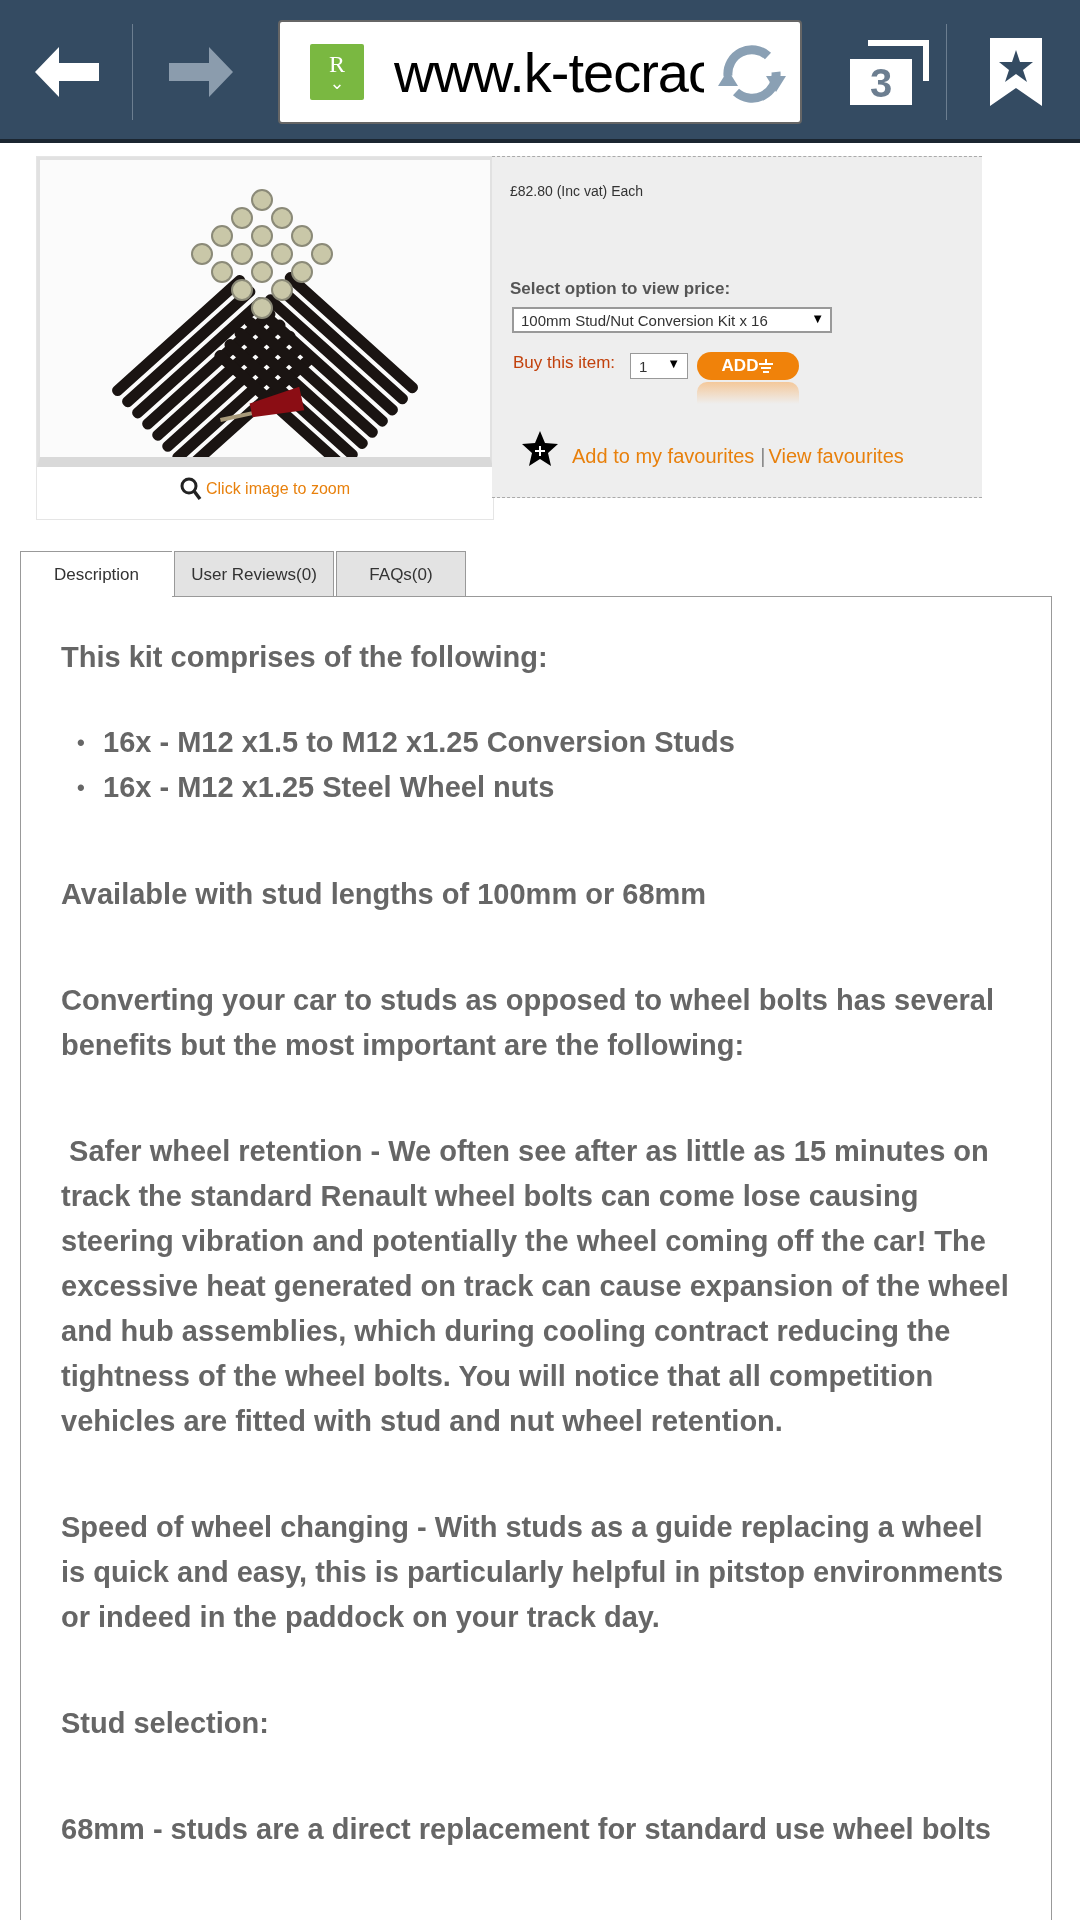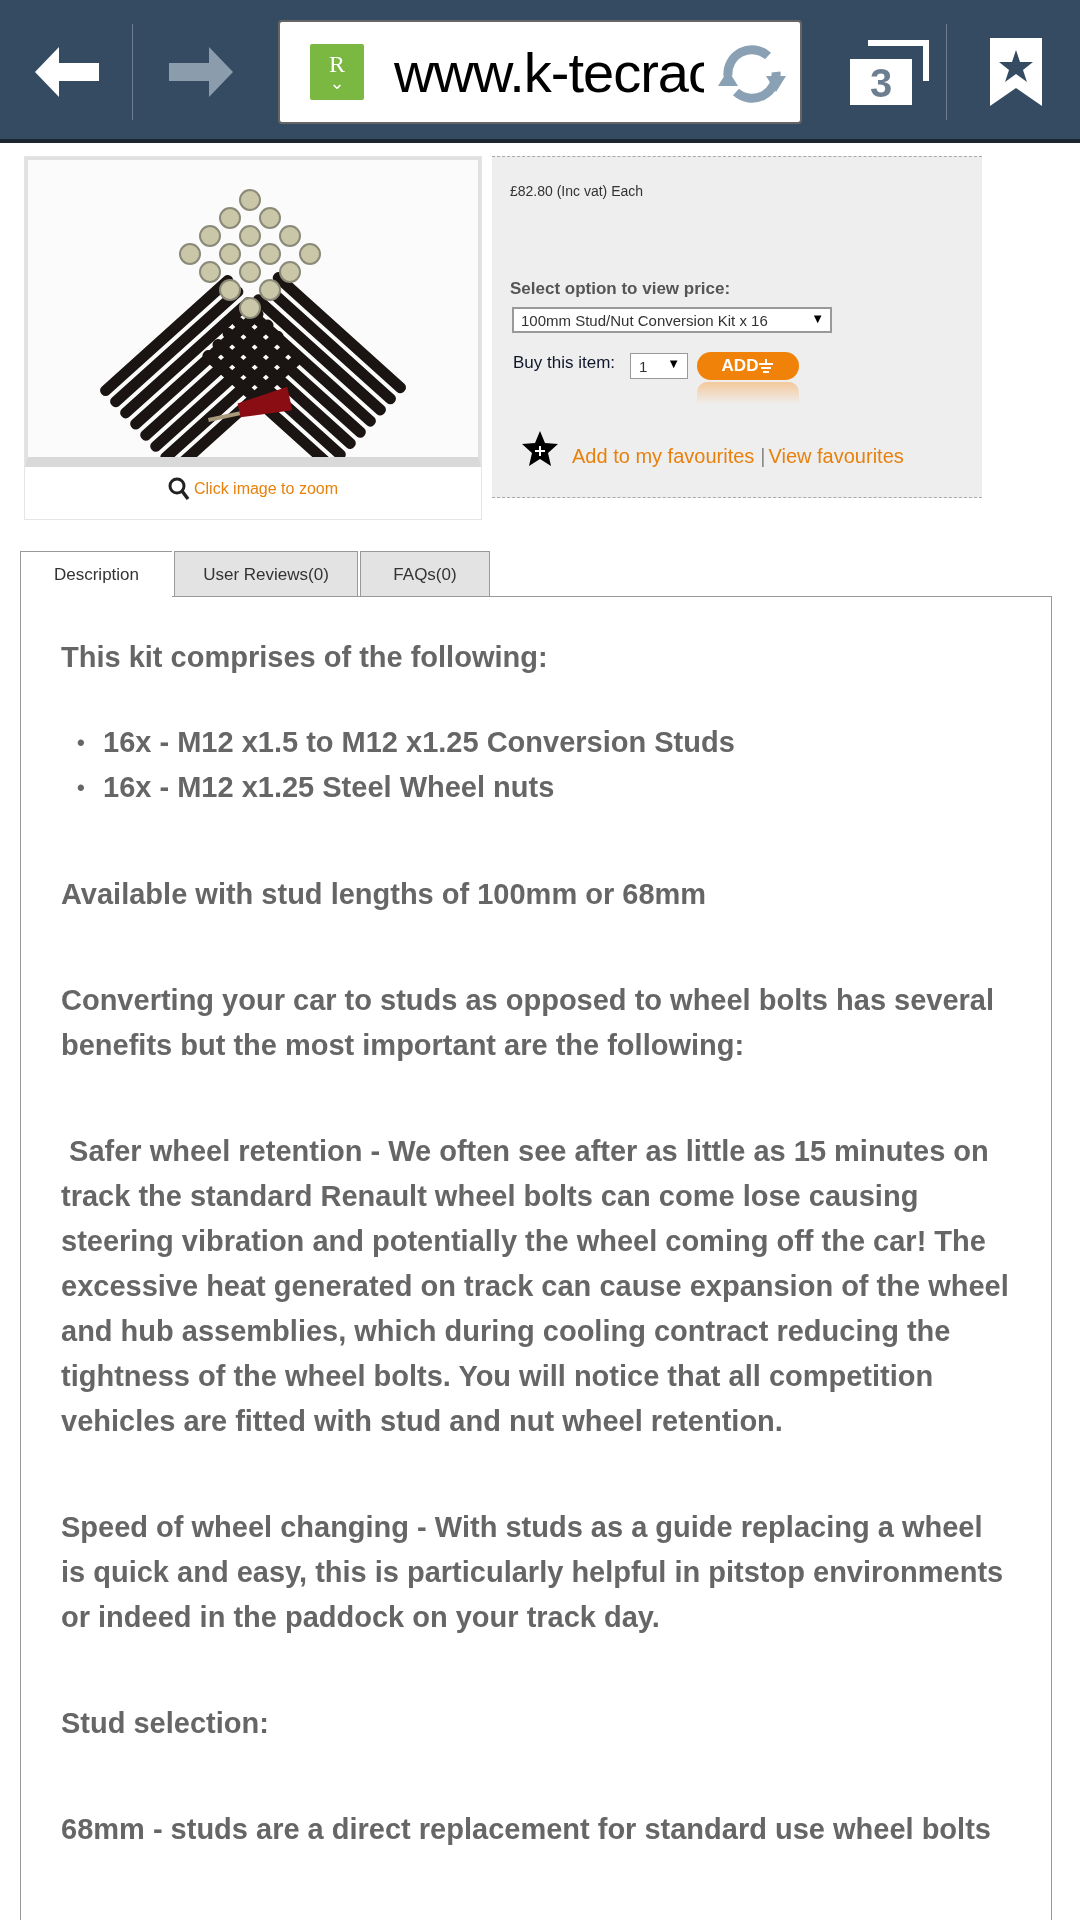--- a/index.html
+++ b/index.html
@@ -33,21 +33,21 @@
       margin-left: 30px; font-family: "Liberation Sans", sans-serif; font-size: 56px; color: #000;
       white-space: nowrap; overflow: hidden; width: 310px; letter-spacing: -1px;
     }
     .refresh { position: absolute; right: 10px; top: 14px; width: 76px; height: 76px; }
 
     .tabs-btn { left: 840px; width: 100px; }
     .bookmark-btn { left: 980px; width: 72px; }
 
     
     .img-box {
-      position: absolute; left: 24px; top: 156px; width: 458px; height: 364px;
+      position: absolute; left: 36px; top: 156px; width: 458px; height: 364px;
       border: 1px solid #e5e5e5; background: #fff;
     }
     .img-frame {
       position: absolute; left: 0; top: 0; width: 456px; height: 310px;
       background: #fcfcfc; border: 3px solid #e1e1e1; border-bottom: 10px solid #d9d9d9;
     }
     .zoom-link {
       position: absolute; left: 0; top: 320px; width: 456px; text-align: center;
       font-size: 16px; color: #e8800c; display: flex; justify-content: center; align-items: center; gap: 4px;
     }
@@ -57,21 +57,21 @@
       background: #eeeeee; border-top: 1px dashed #aaa; border-bottom: 1px dashed #aaa;
     }
     .price { position: absolute; left: 18px; top: 26px; font-size: 14px; font-weight: normal; color: #333; }
     .opt-label { position: absolute; left: 18px; top: 122px; font-size: 17px; font-weight: bold; color: #555; }
     .opt-select {
       position: absolute; left: 20px; top: 150px; width: 320px; height: 26px;
       background: #fff; border: 2px solid #999; font-size: 15px; color: #333;
       display: flex; align-items: center; padding-left: 7px;
     }
     .opt-select .arrow { position: absolute; right: 6px; top: 2px; font-size: 13px; color: #000; }
-    .buy-label { position: absolute; left: 21px; top: 196px; font-size: 17px; color: #0f172a; }
+    .buy-label { position: absolute; left: 21px; top: 196px; font-size: 17px; color: #c2410c; }
     .qty-select {
       position: absolute; left: 138px; top: 196px; width: 58px; height: 26px;
       background: #fff; border: 1px solid #999; font-size: 15px; color: #333;
       padding-left: 8px; padding-top: 4px;
     }
     .qty-select .arrow { position: absolute; right: 7px; top: 2px; font-size: 13px; color: #000; }
     .add-btn {
       position: absolute; left: 205px; top: 195px; width: 102px; height: 28px;
       background: #f0820a; border-radius: 14px; color: #fff; font-weight: bold; font-size: 17px;
       display: flex; align-items: center; justify-content: center; 
@@ -87,21 +87,21 @@
 
     
     .tabs { position: absolute; left: 20px; top: 551px; height: 46px; display: flex; }
     .tab {
       height: 46px; border: 1px solid #999; border-bottom: none; background: #e3e3e3;
       font-size: 17px; color: #333; display: flex; align-items: center; justify-content: center;
       margin-right: 2px;
     }
     .tab.active { background: #fff; height: 47px; position: relative; z-index: 2; border-right: none; }
     .tab-desc { width: 152px; }
-    .tab-reviews { width: 184px; }
+    .tab-reviews { width: 160px; }
     .tab-faqs { width: 130px; }
 
     .content {
       position: absolute; left: 20px; top: 596px; width: 1032px; height: 1340px;
       border: 1px solid #999; border-top: 1px solid #999; background: #fff;
       padding: 30px 30px 0 32px;
       font-size: 29px; line-height: 45px; color: #666;
     }
     .content p { margin: 8px; font-weight: bold; }
     .content ul { margin: 40px 0 0 0; padding-left: 50px; }

